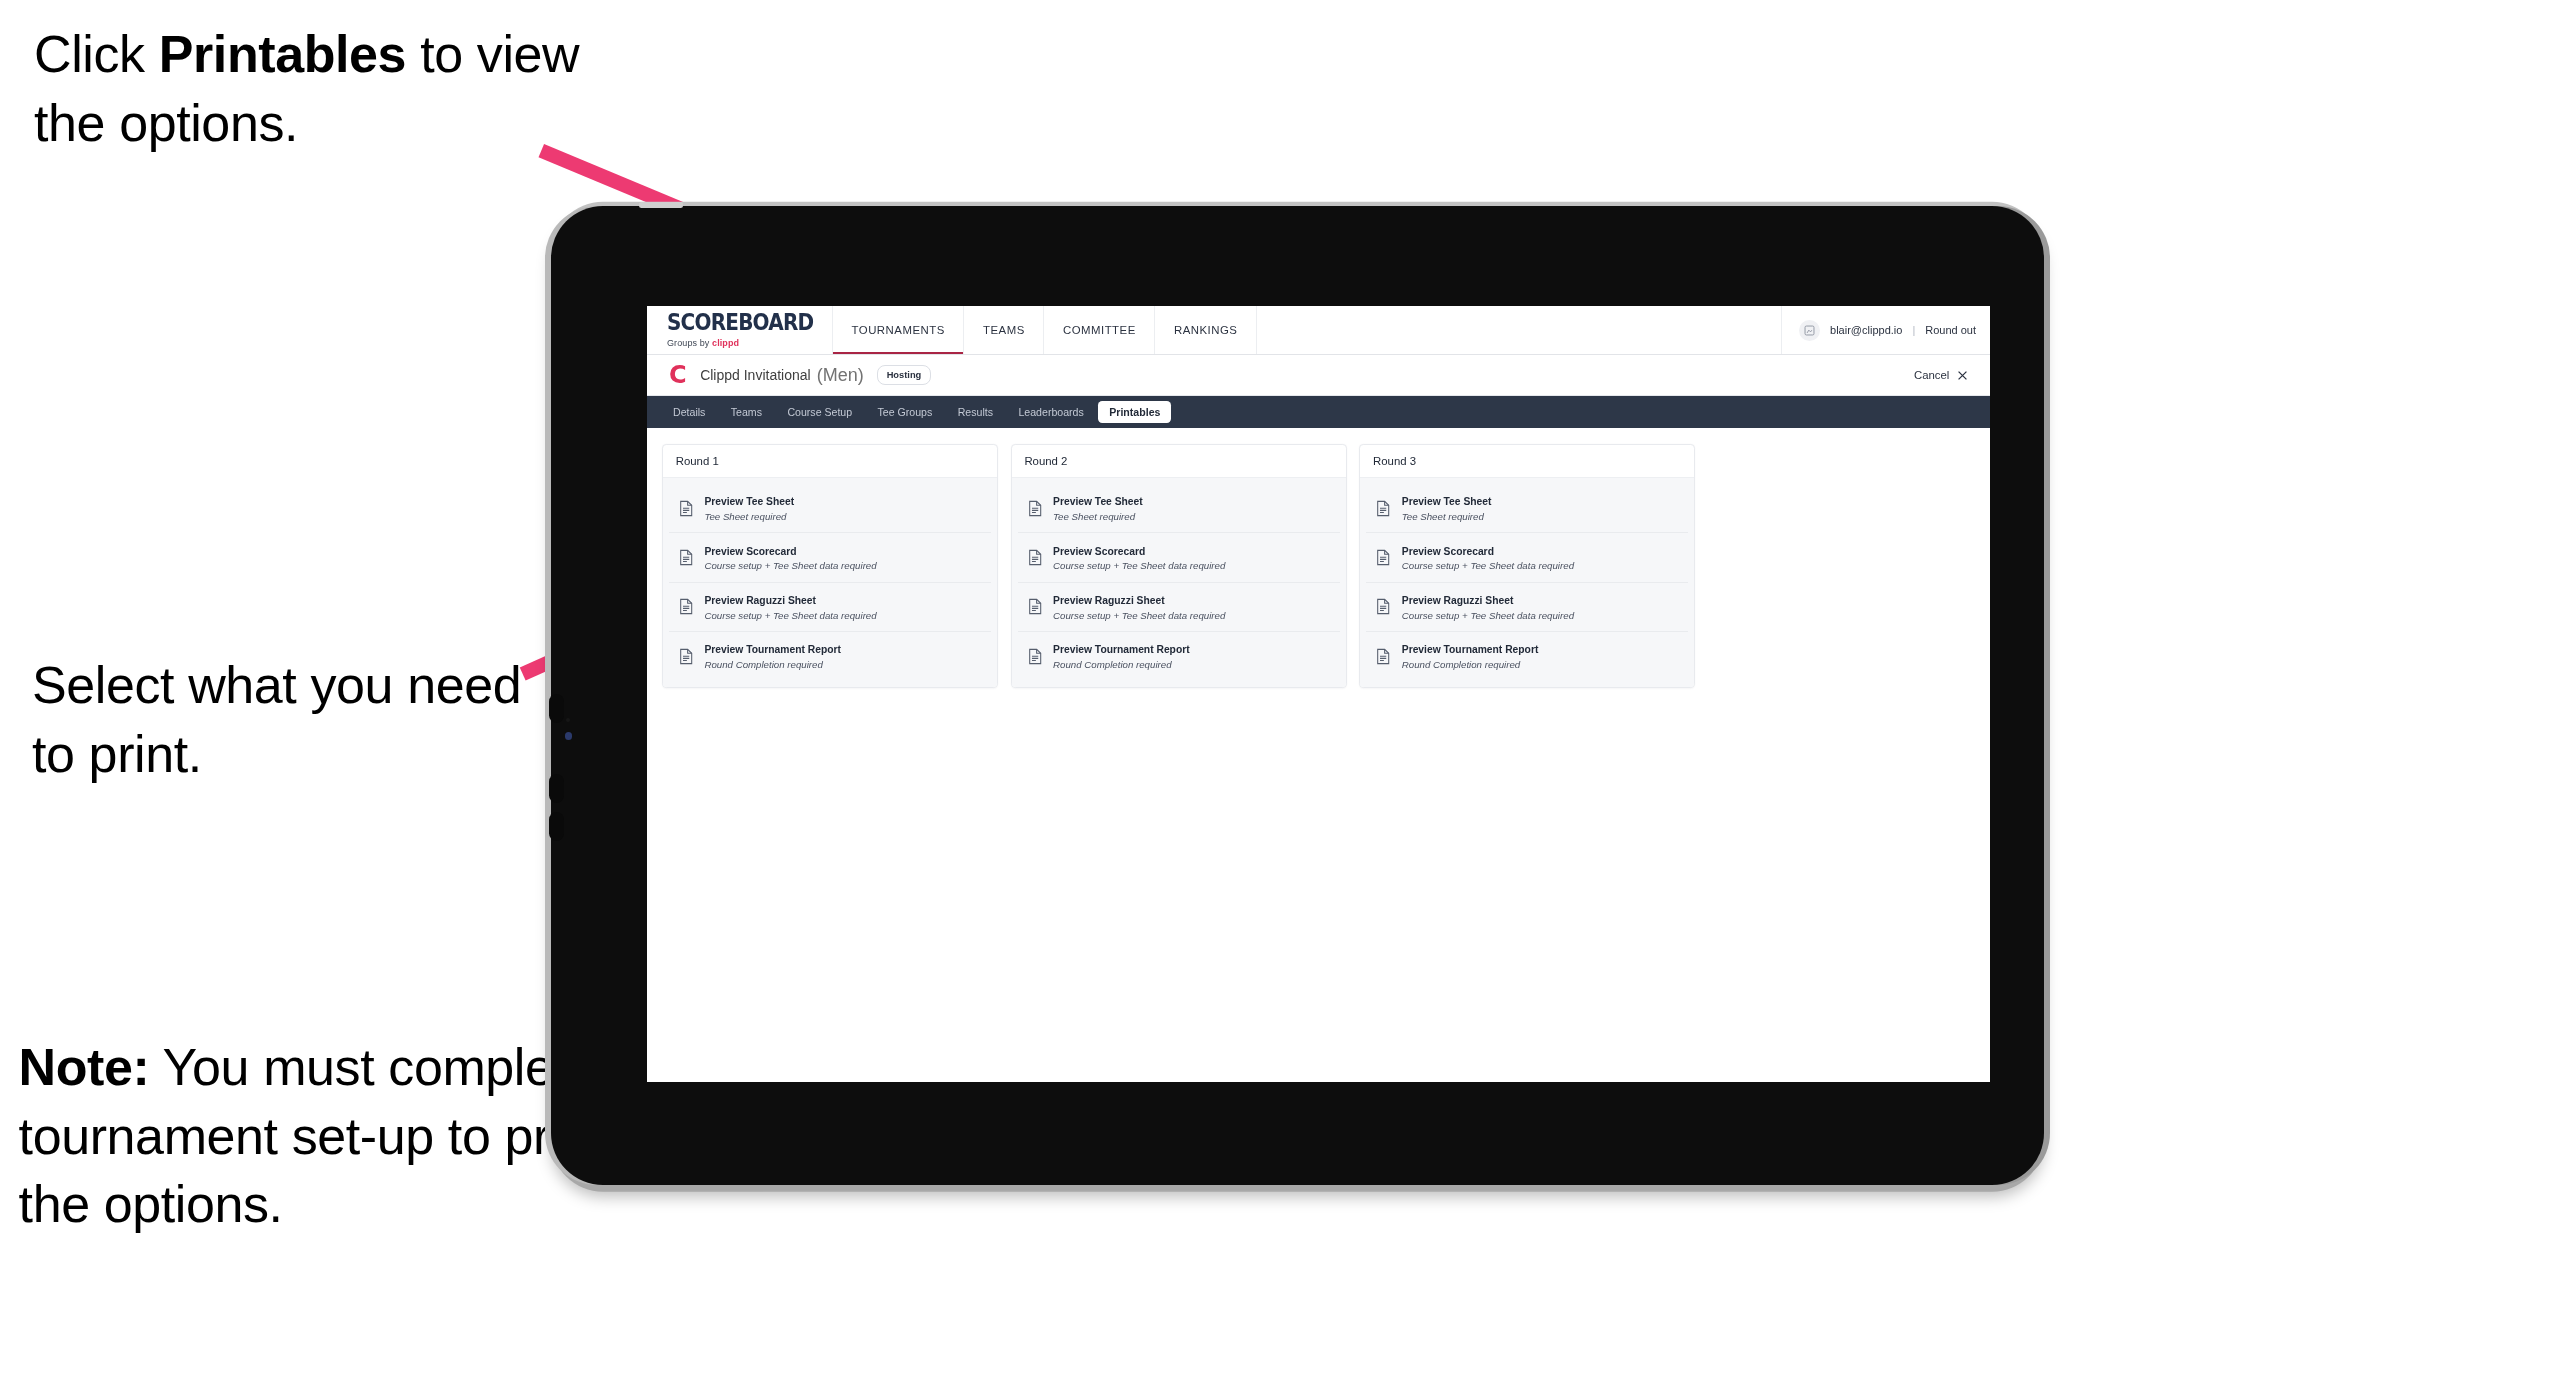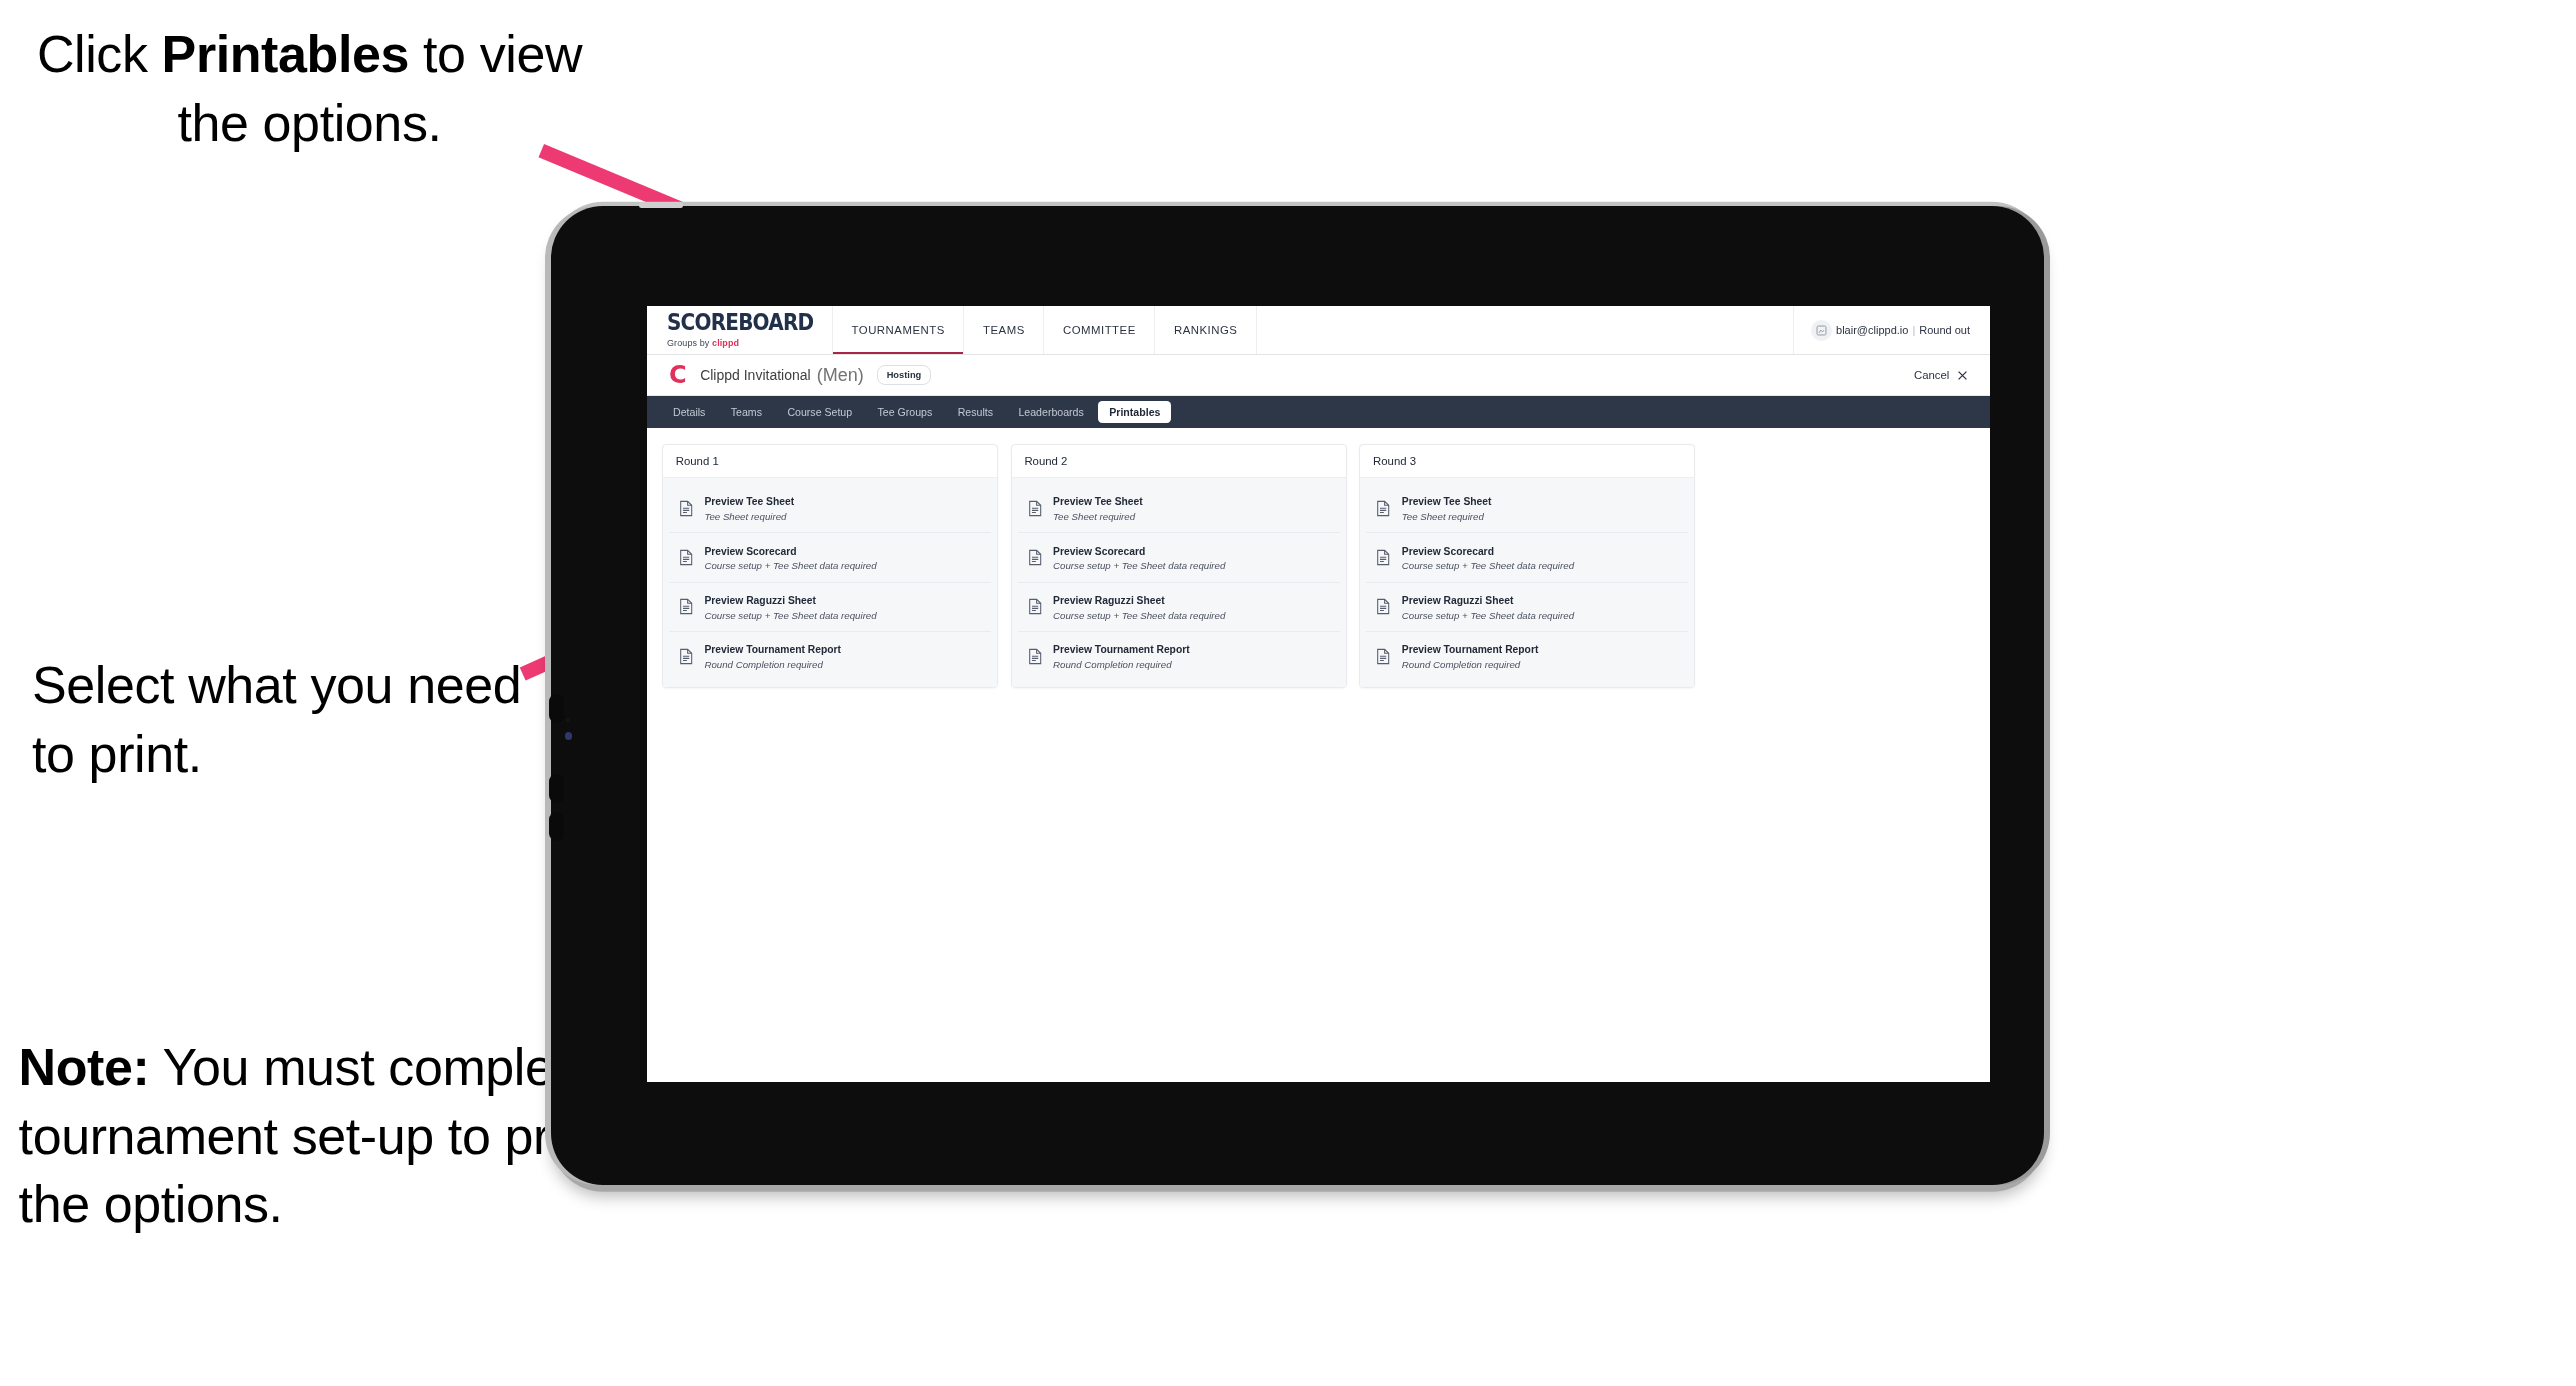--- a/index.html
+++ b/index.html
@@ -17,21 +17,21 @@
 
   
   .annot {
     position: absolute;
     color: #000000;
     font-family: "Liberation Sans", sans-serif;
     font-weight: 400;
     line-height: 1.32;
     letter-spacing: -0.4px;
   }
-  #annot-top    { left: 22px;  top: 20px;   width: 575px; font-size: 52px; text-align: center; }
+  #annot-top    { left: 34px;  top: 20px;   width: 575px; font-size: 52px; }
   #annot-middle { left: 32px;  top: 651px;  width: 541px; font-size: 52px; }
   #annot-note   { left: 18.6px;  top: 1033px; width: 677px; font-size: 52px; }
   .annot b { font-weight: 700; }
 
   
   .arrow-svg {
     position: absolute;
     left: 0; top: 0;
     width: 2576px; height: 1386px;
     pointer-events: none;
@@ -151,22 +151,22 @@
     left: 0; right: 0; bottom: 0;
     height: 2.5px;
     background: #a92545;
   }
 
   #topbar-spacer { flex: 1; border-right: 0.8px solid #eceef1; }
 
   #userbox {
     display: flex;
     align-items: center;
-    gap: 4px;
-    padding: 0 20px 0 17px;
+    gap: 10px;
+    padding: 0 14px 0 17px;
   }
   #avatar {
     width: 21px; height: 21px;
     border-radius: 50%;
     background: #f0f1f4;
     display: flex;
     align-items: center;
     justify-content: center;
     color: #8a909d;
     font-size: 10px;

